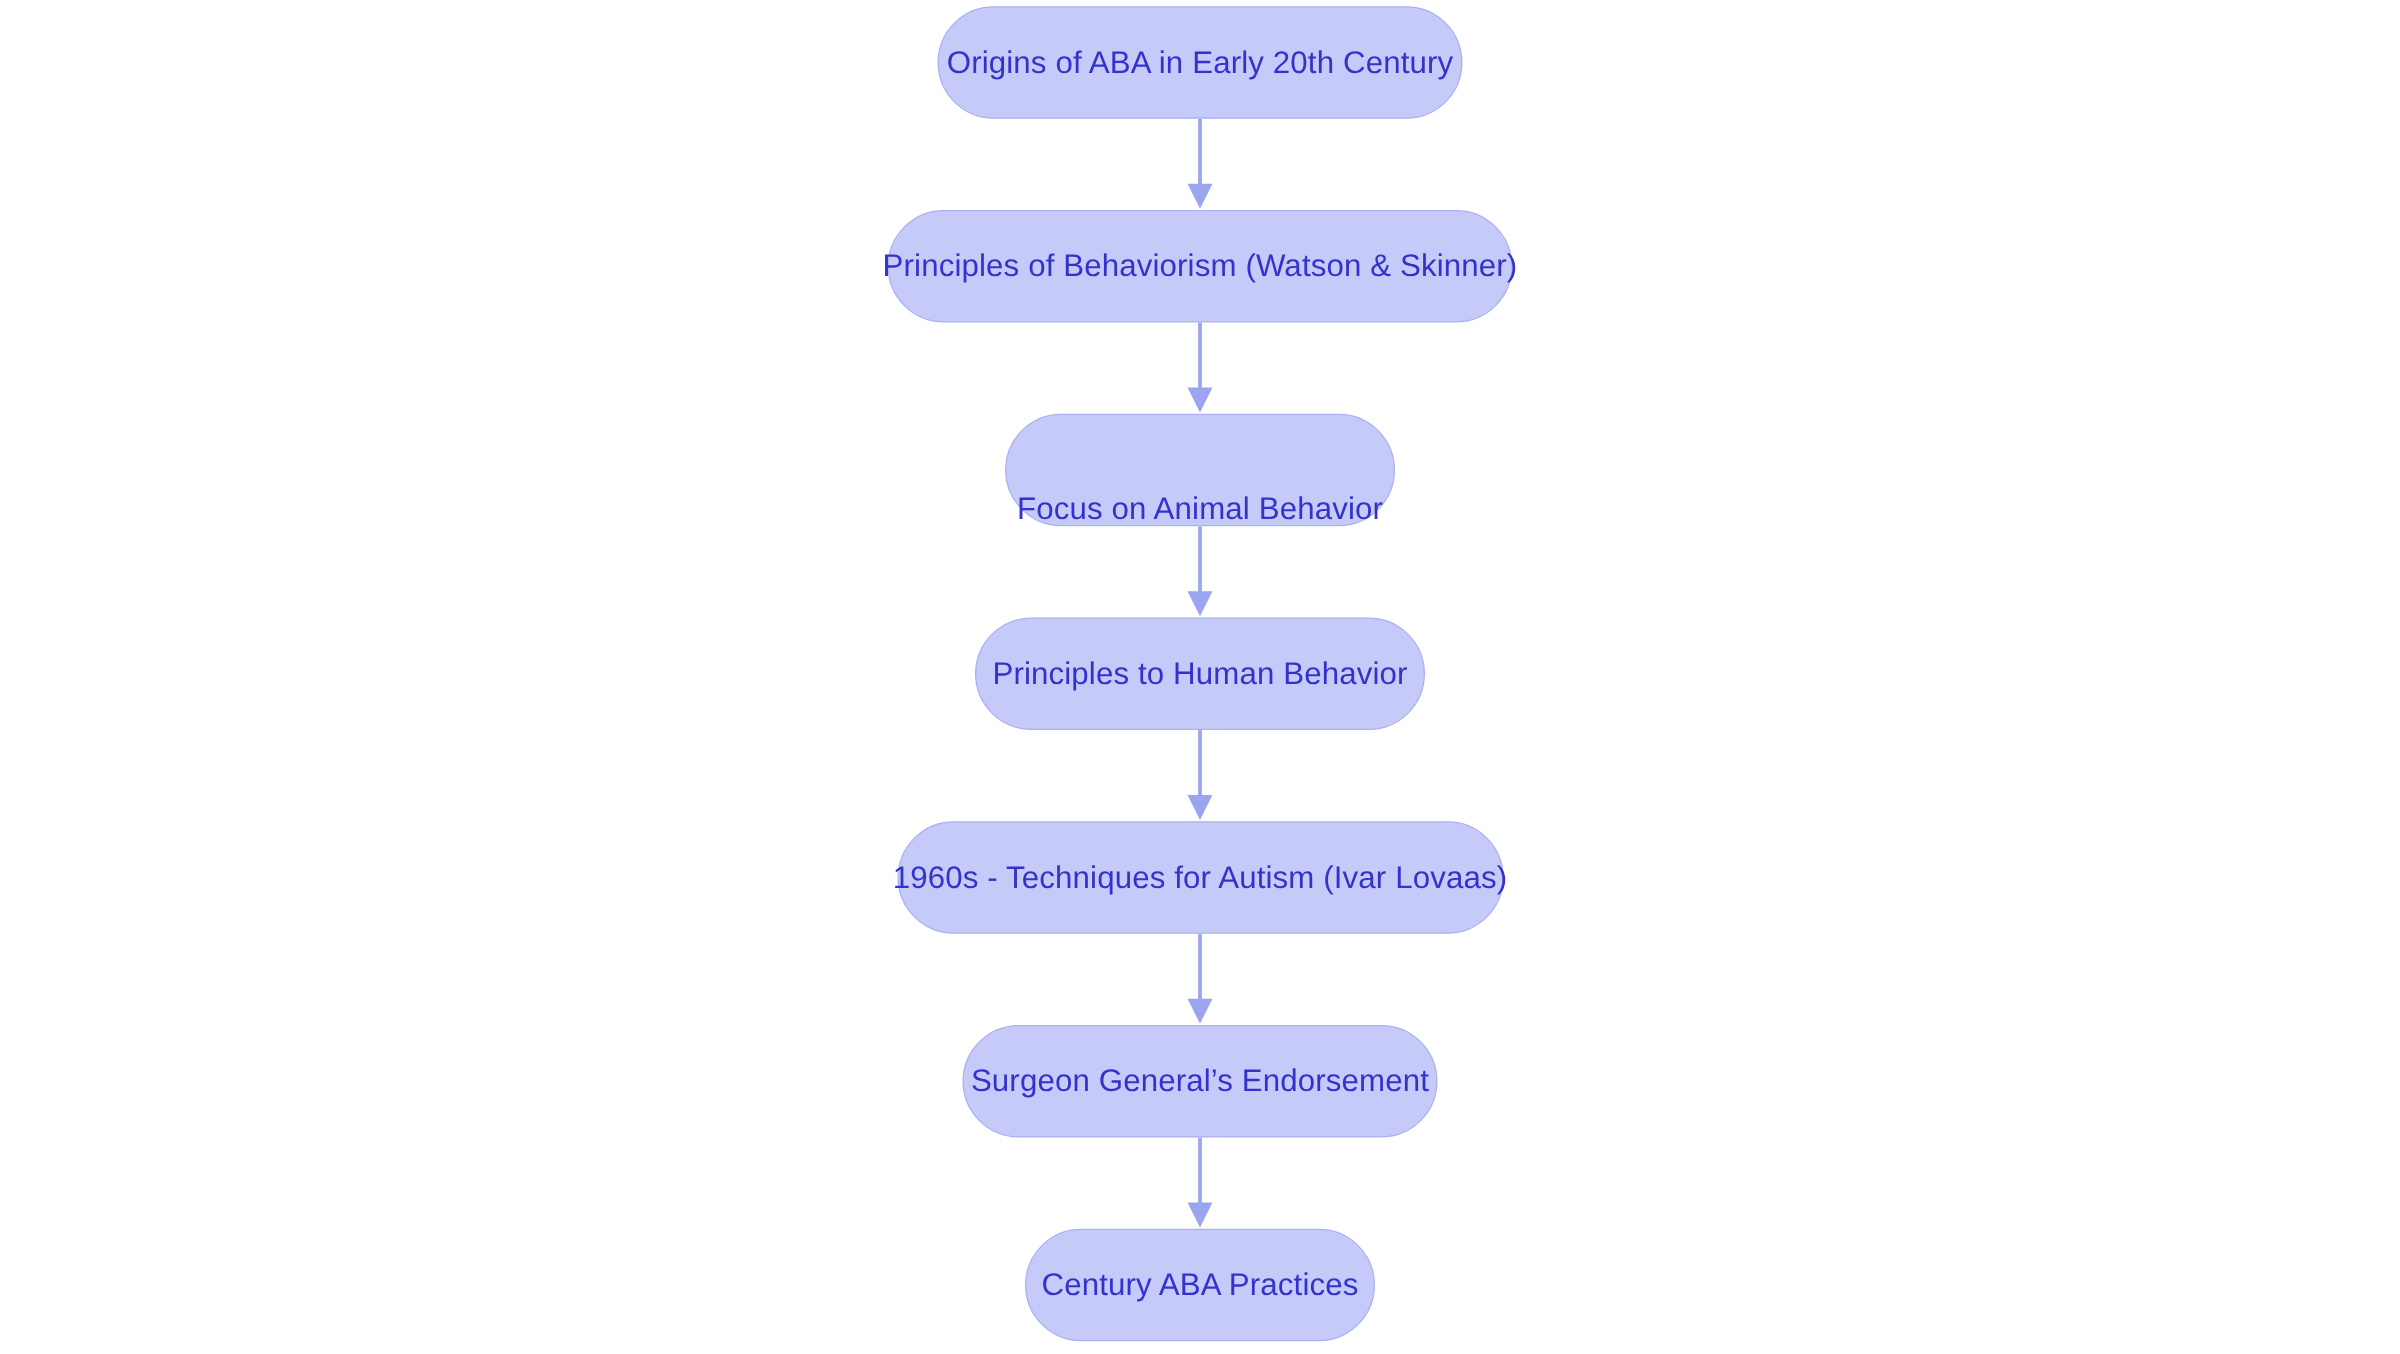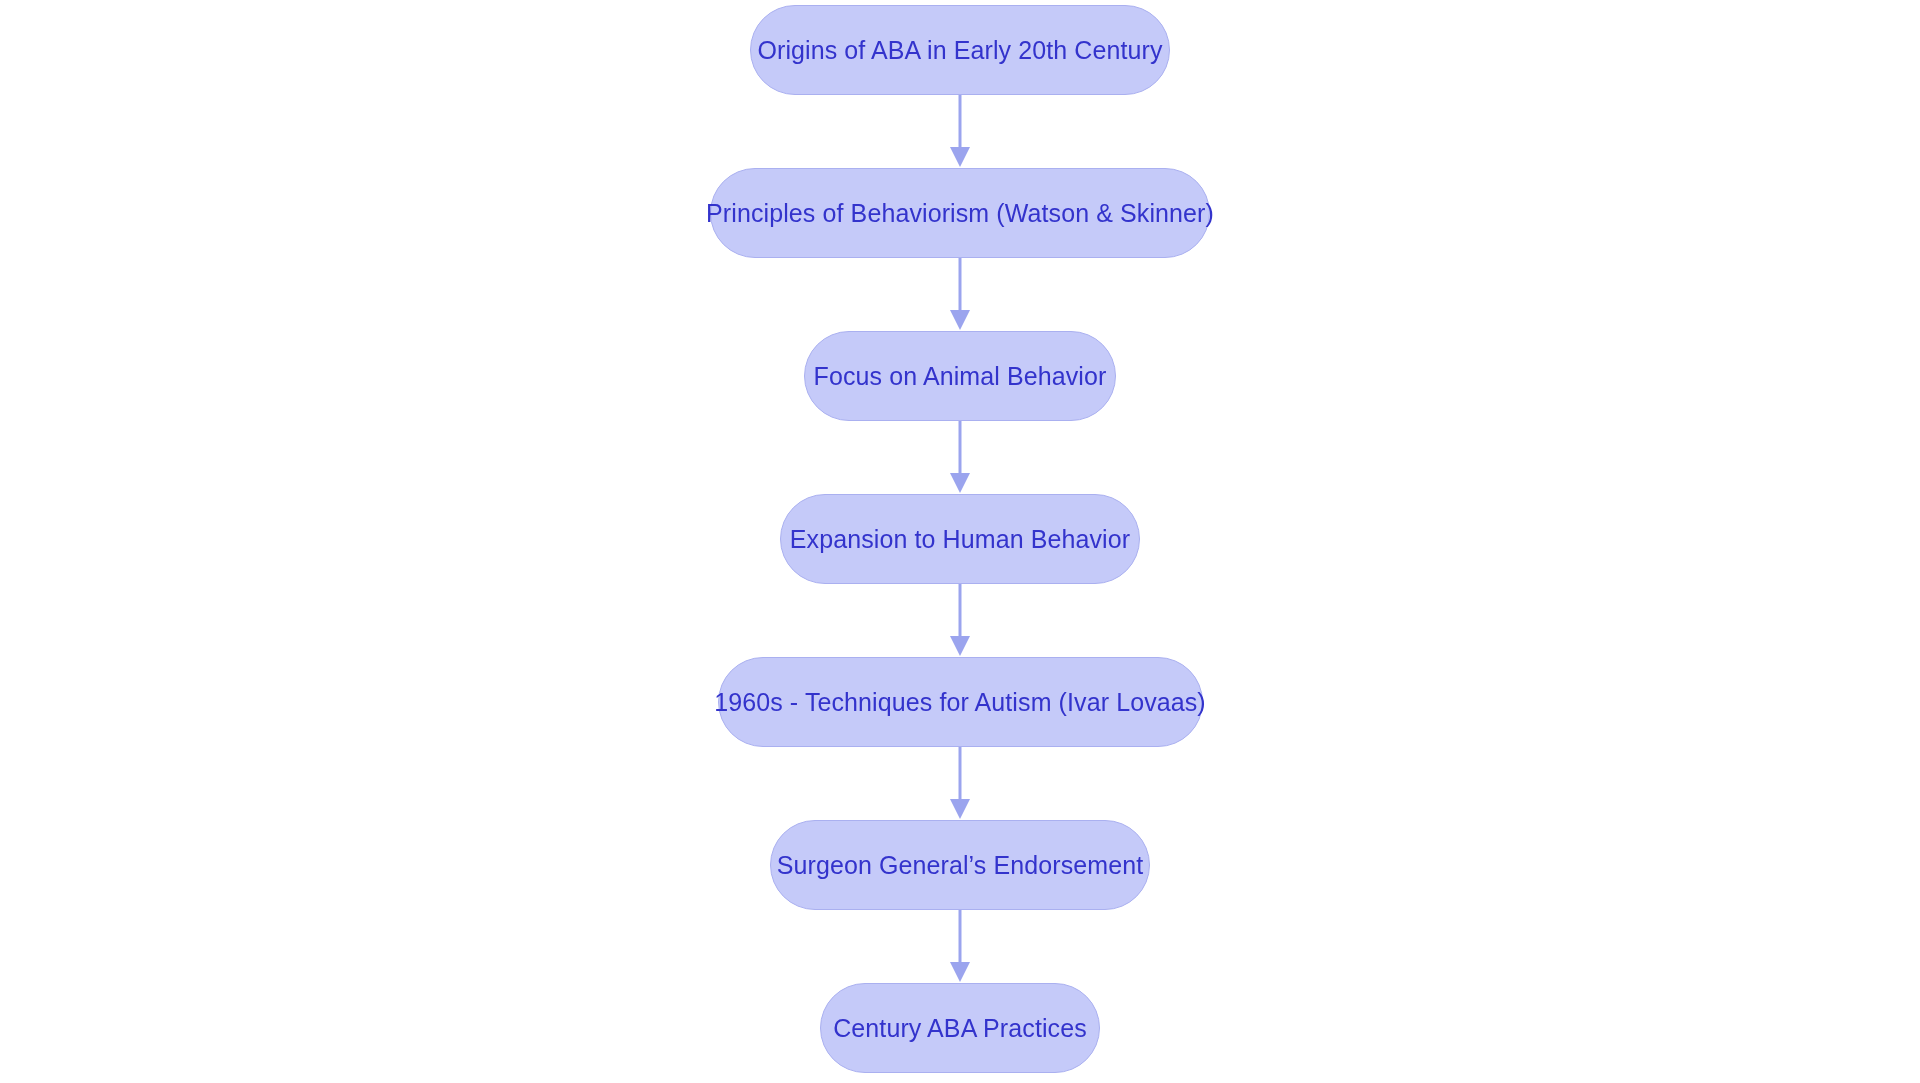--- a/index.html
+++ b/index.html
@@ -59,21 +59,21 @@
 
   .connector {
     width: 40px;
     height: 73px;
     flex: 0 0 auto;
     display: block;
   }
 
   .n1 { width: 420px; }
   .n2 { width: 500px; align-items: center; }
-  .n3 { width: 312px; }
+  .n3 { width: 312px; align-items: flex-end; }
   .n4 { width: 360px; }
   .n5 { width: 485px; text-align: center; }
   .n6 { width: 380px; justify-content: center; }
   .n7 { width: 280px; }
 </style>
 </head>
 <body>
 
 <div id="flowchart-canvas">
   <div class="flow-column">
@@ -99,21 +99,21 @@
     <div class="node n3">
       <span class="node-label">Focus on Animal Behavior</span>
     </div>
 
     <svg class="connector" viewBox="0 0 40 73" xmlns="http://www.w3.org/2000/svg">
       <line x1="20" y1="0" x2="20" y2="56" stroke="#9ba4ee" stroke-width="3"></line>
       <polygon points="20,72 10,52 30,52" fill="#9ba4ee"></polygon>
     </svg>
 
     <div class="node n4">
-      <span class="node-label">Expansion to Human Behavior</span>
+      <span class="node-label">Principles to Human Behavior</span>
     </div>
 
     <svg class="connector" viewBox="0 0 40 73" xmlns="http://www.w3.org/2000/svg">
       <line x1="20" y1="0" x2="20" y2="56" stroke="#9ba4ee" stroke-width="3"></line>
       <polygon points="20,72 10,52 30,52" fill="#9ba4ee"></polygon>
     </svg>
 
     <div class="node n5">
       <span class="node-label">1960s - Techniques for Autism (Ivar Lovaas)</span>
     </div>

